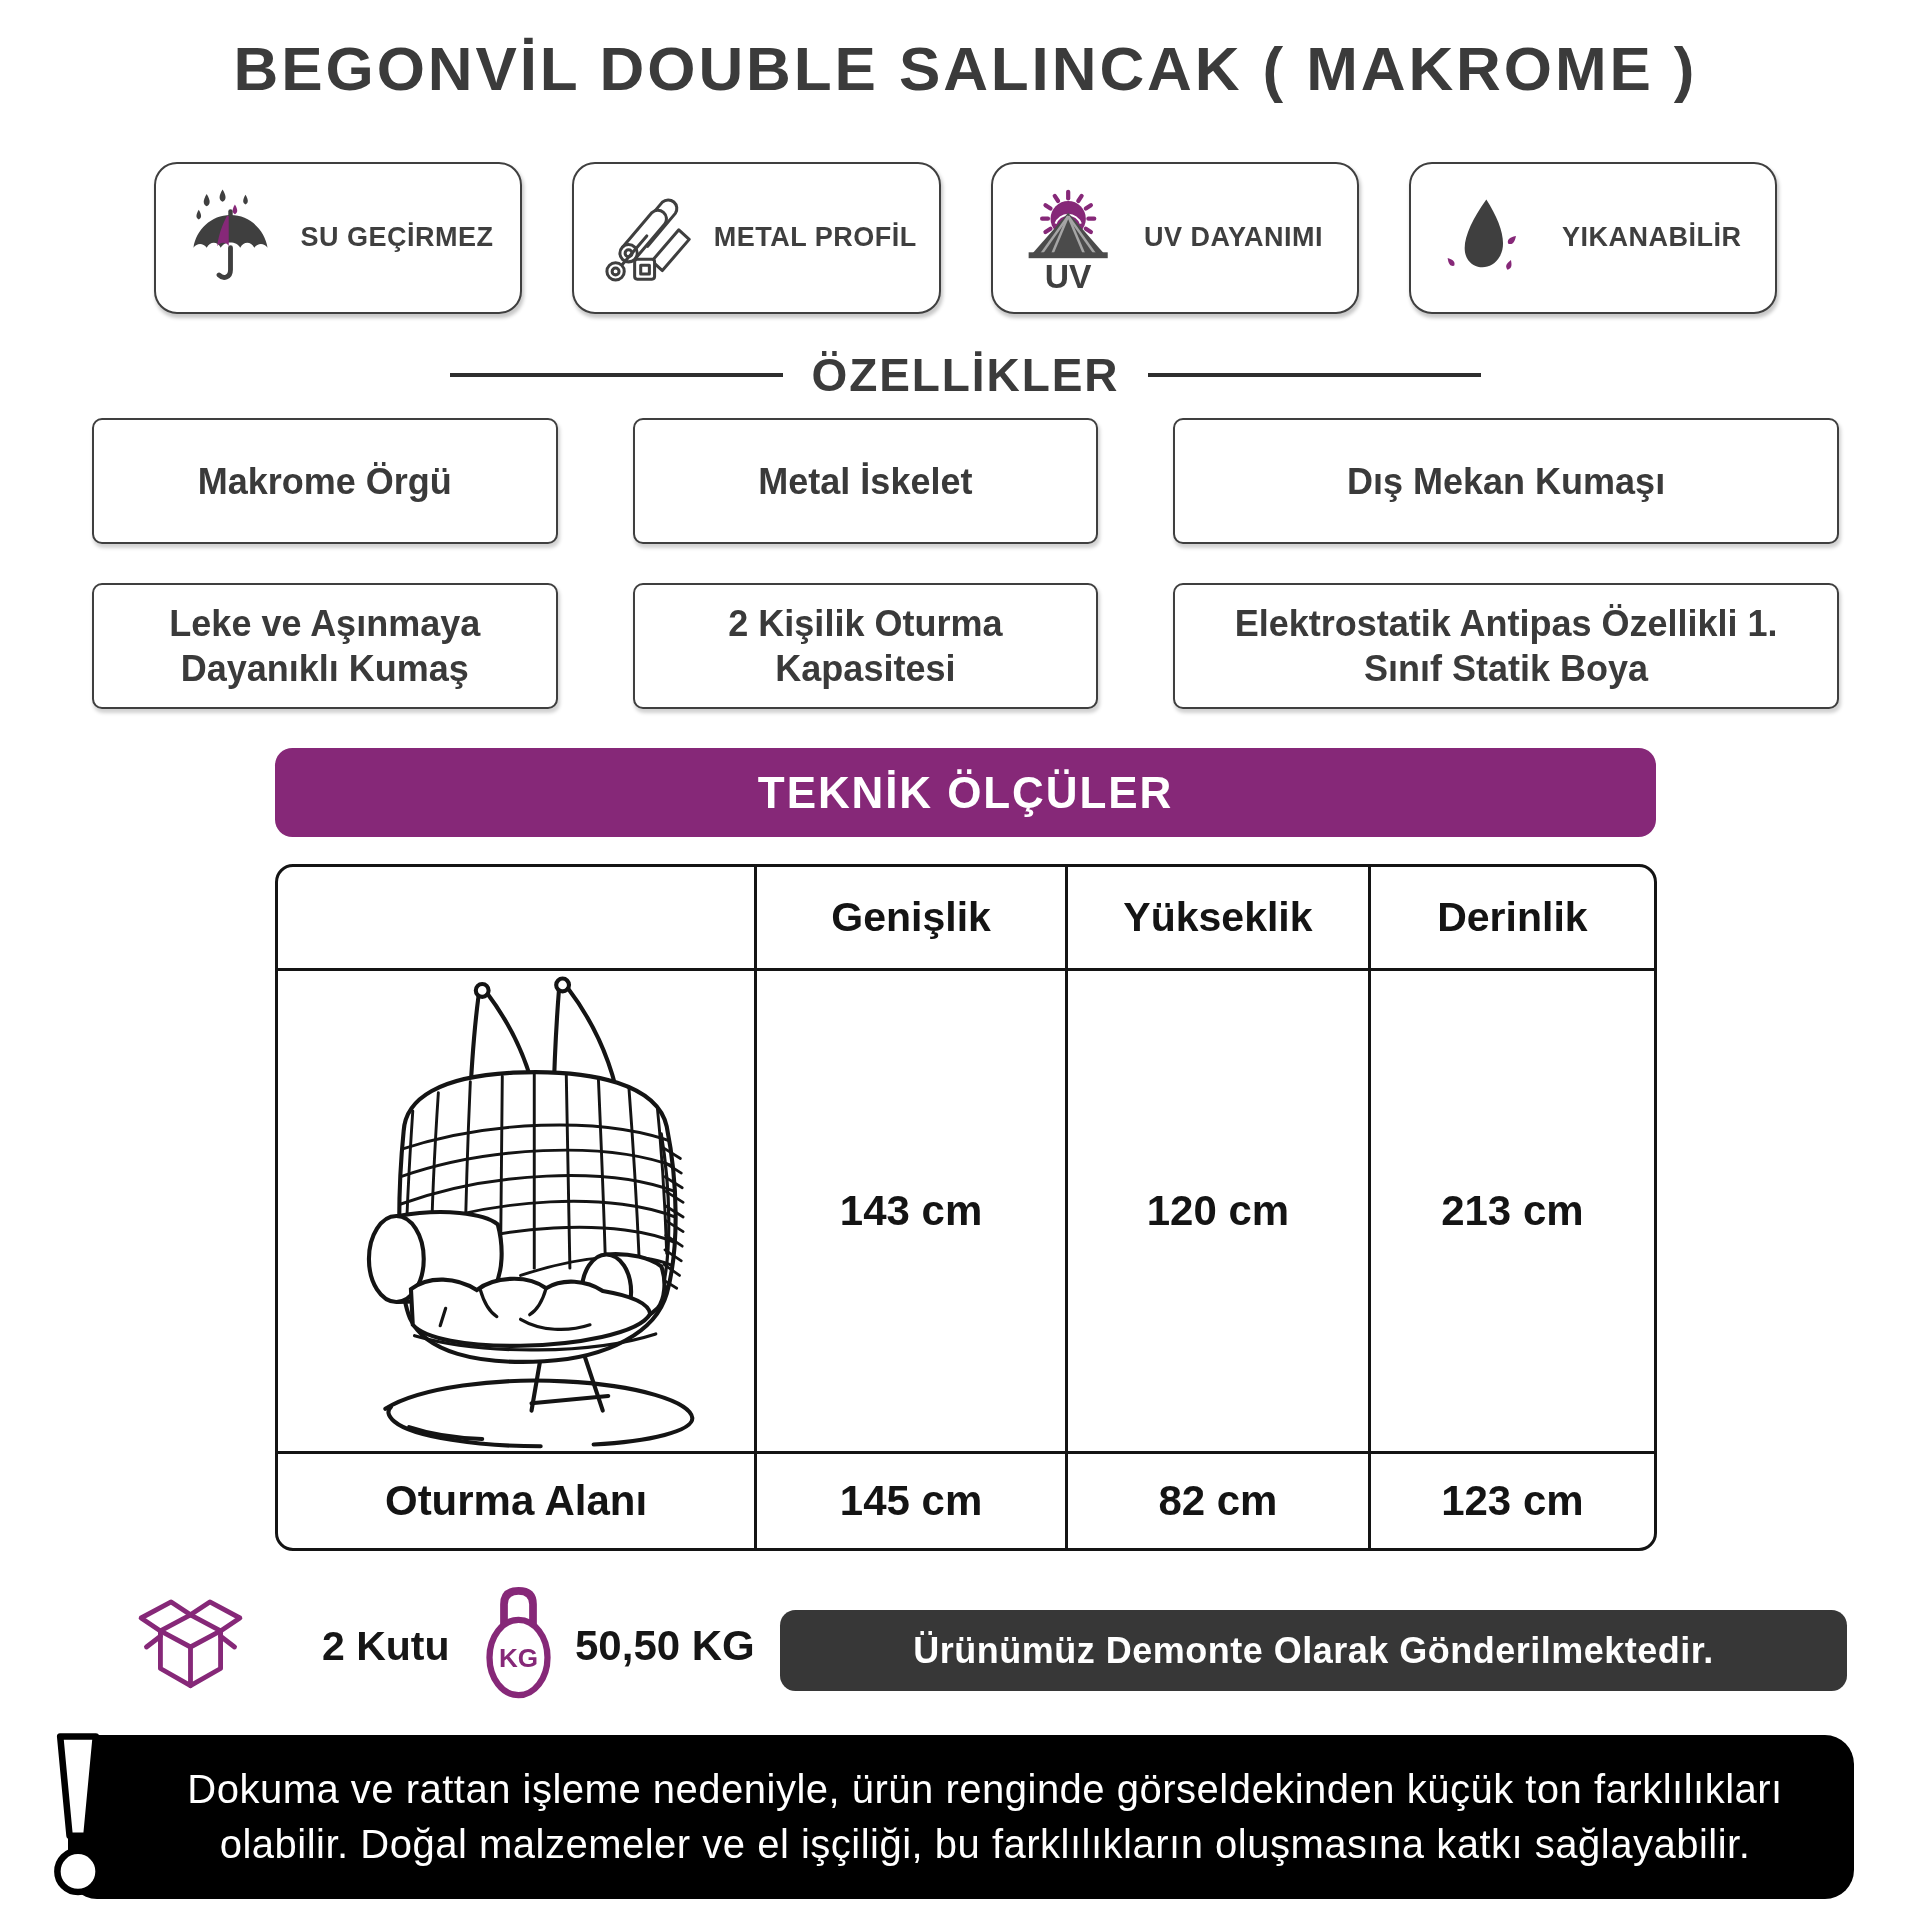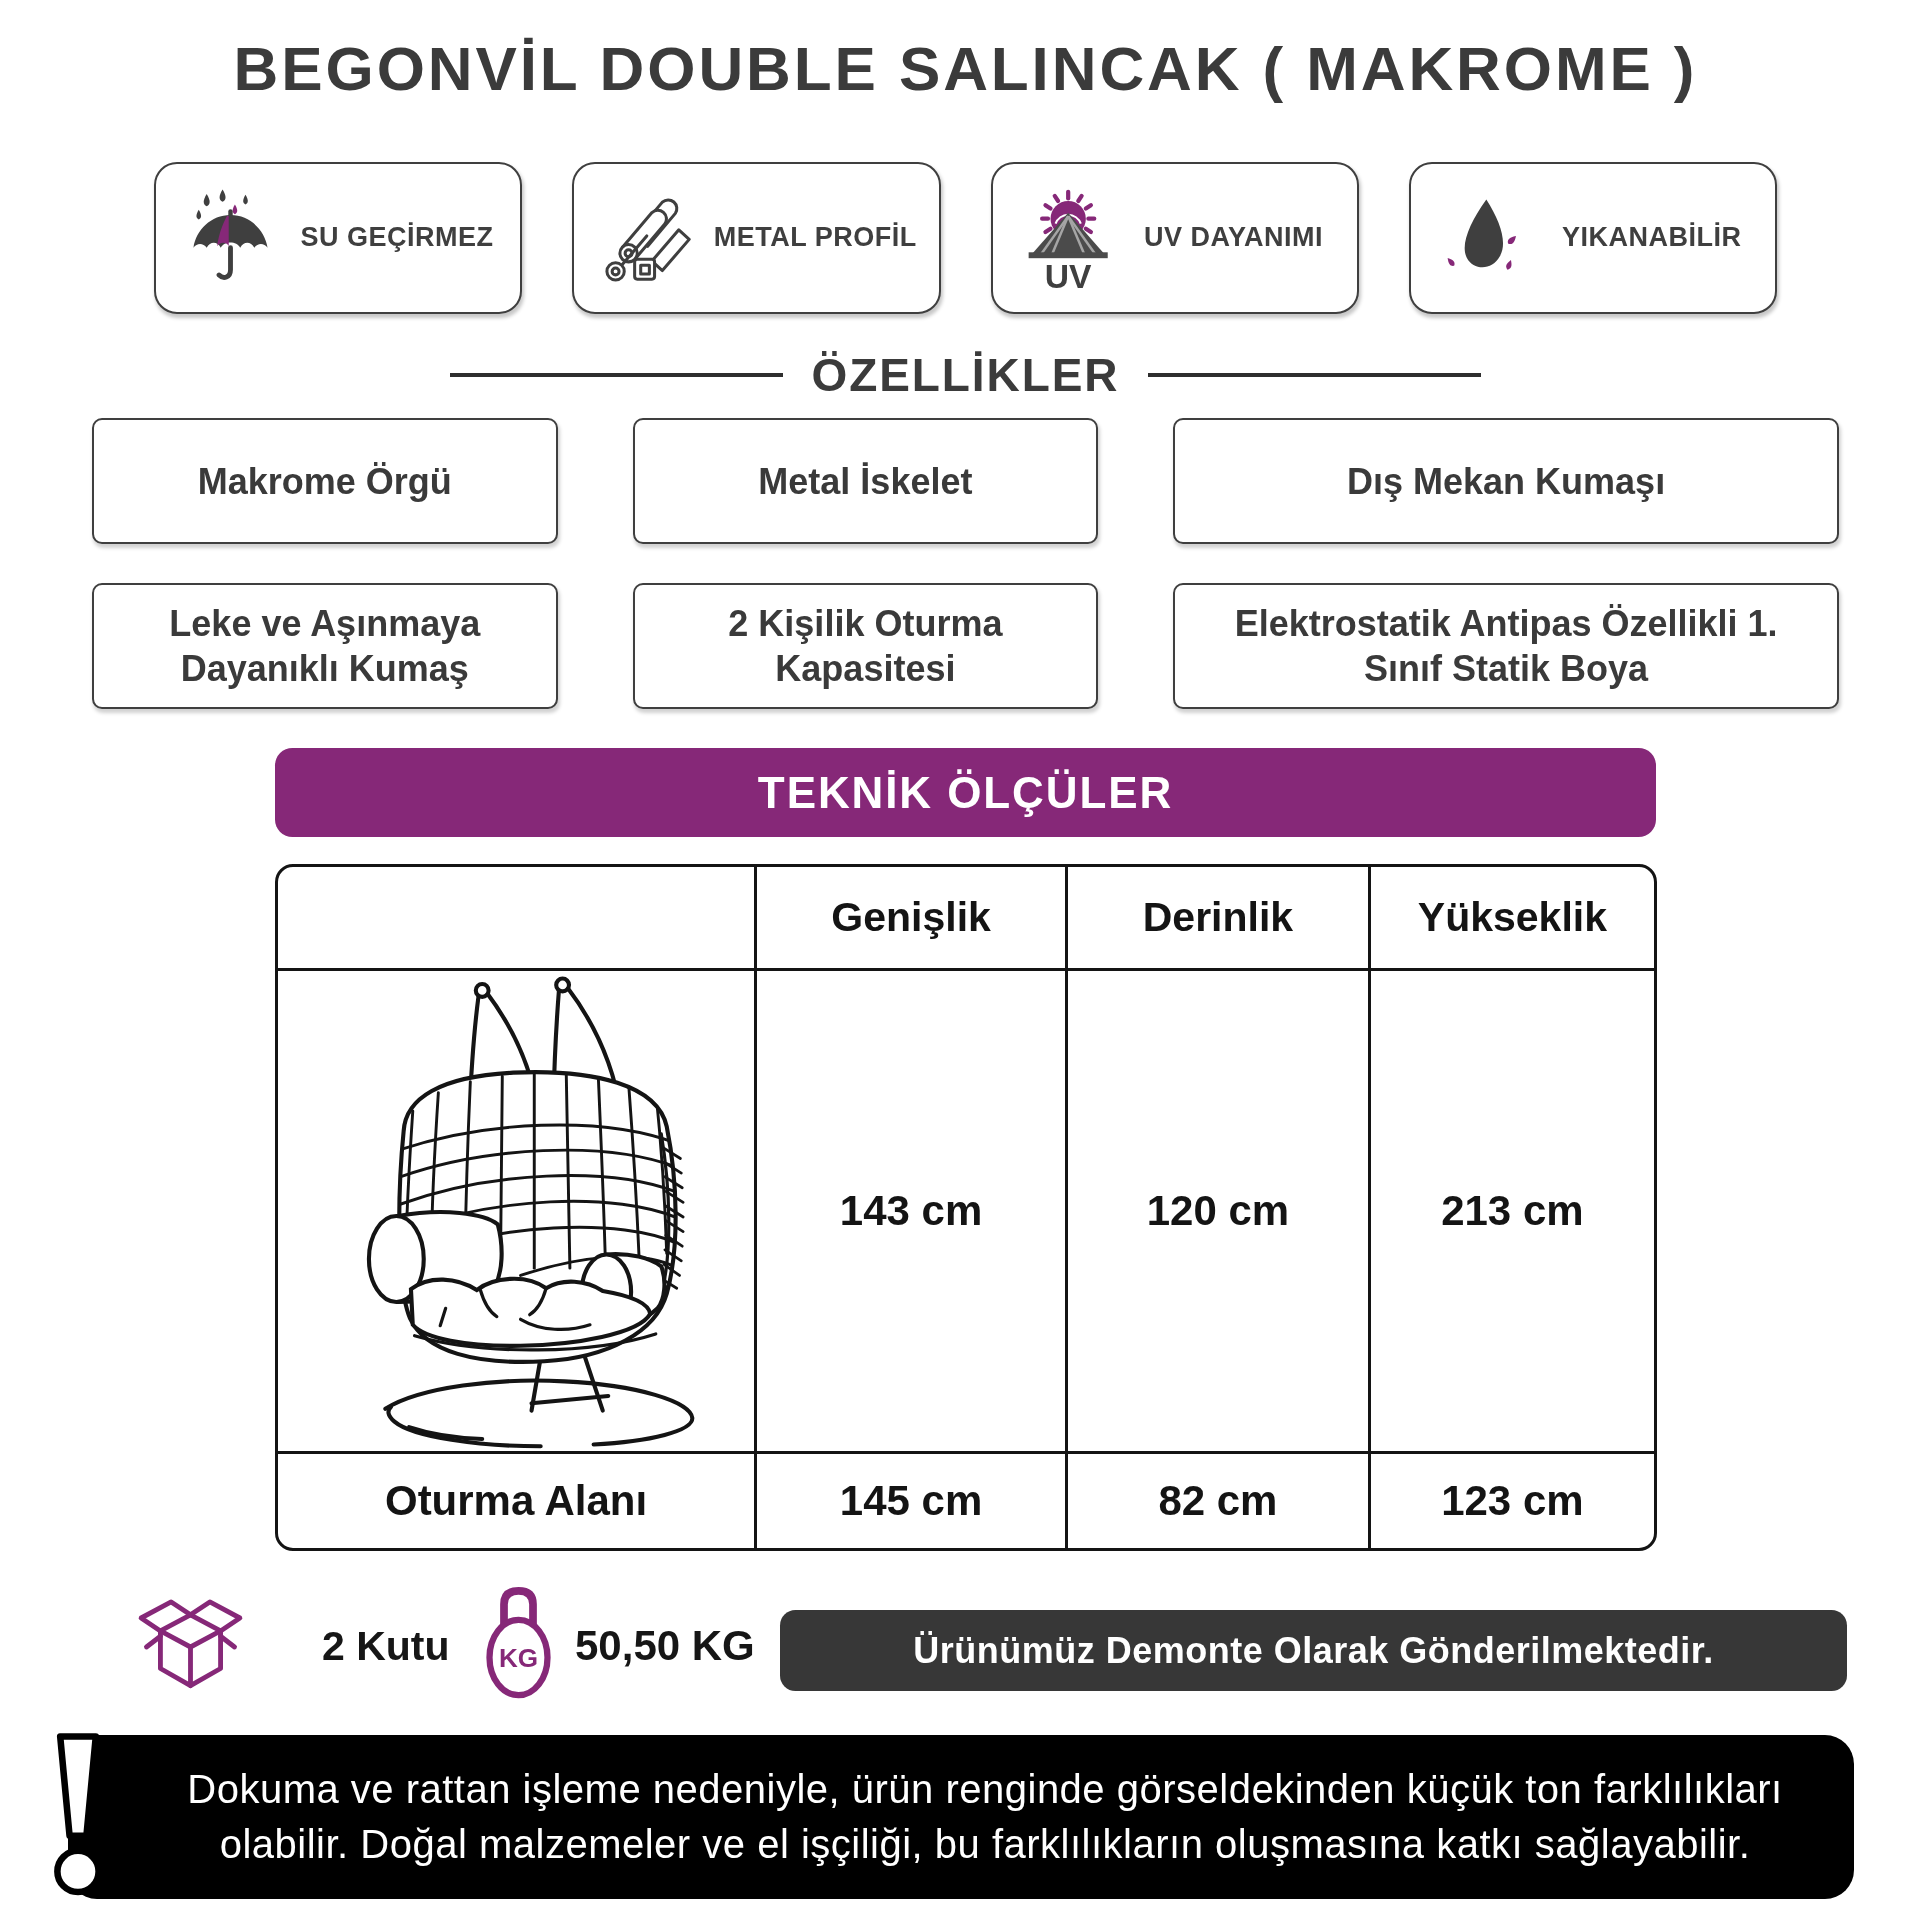--- a/index.html
+++ b/index.html
@@ -177,22 +177,22 @@
     <div class="feature">Leke ve Aşınmaya Dayanıklı Kumaş</div>
     <div class="feature">2 Kişilik Oturma Kapasitesi</div>
     <div class="feature">Elektrostatik Antipas Özellikli 1. Sınıf Statik Boya</div>
   </div>
 
   <div class="tech-banner">TEKNİK ÖLÇÜLER</div>
 
   <div class="spec-table">
     <div class="t-cell"></div>
     <div class="t-cell bl t-head">Genişlik</div>
+    <div class="t-cell bl t-head">Yükseklik</div>
     <div class="t-cell bl t-head">Derinlik</div>
-    <div class="t-cell bl t-head">Yükseklik</div>
 
     <div class="t-cell bt">
       <svg class="chair-svg" width="444" height="475" viewBox="0 0 470 520" fill="none" stroke="#141414" stroke-width="4.5" stroke-linecap="round">
         <defs>
           <clipPath id="basketClip">
             <path d="M112,172 C114,136 152,112 232,108 C322,104 390,122 400,167 C412,227 414,300 400,350 C388,392 336,420 266,424 C192,428 136,414 119,377 C103,339 106,232 112,172 Z"></path>
           </clipPath>
         </defs>
 
         <circle cx="198" cy="18" r="7"></circle>

